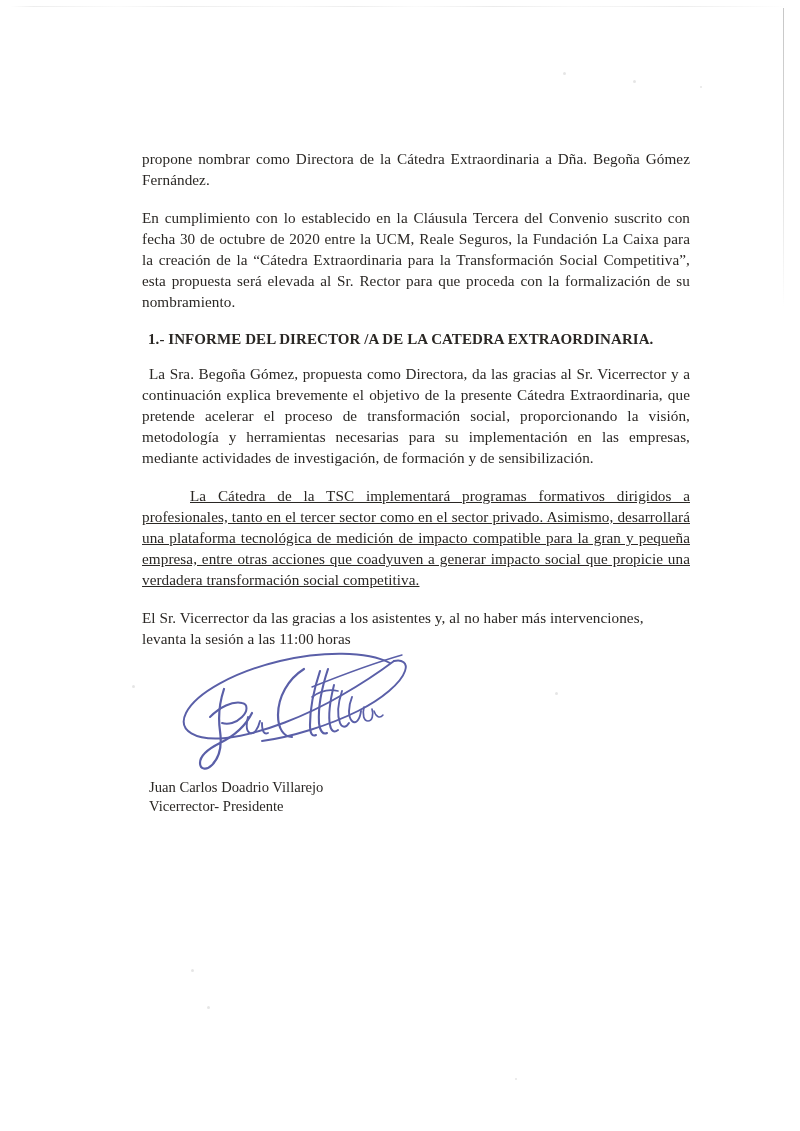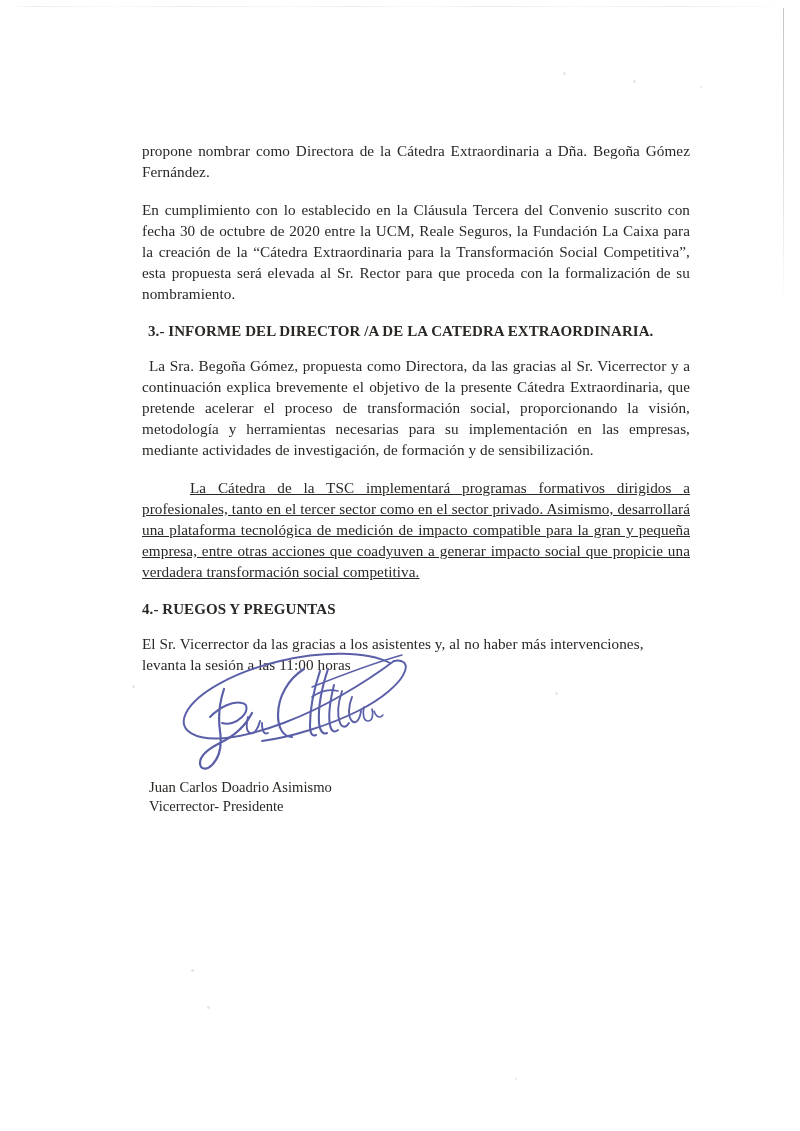--- a/index.html
+++ b/index.html
@@ -58,21 +58,21 @@
   }
 
   .content {
     position: absolute;
     left: 142px;
     top: 140px;
     width: 548px;
   }
 
   p.body {
-    margin: 0 0 17px 0;
+    margin: 8px 0 17px 0;
     font-size: 15.2px;
     line-height: 21px;
     text-align: justify;
     text-justify: inter-word;
     letter-spacing: 0.005em;
   }
   p.body.hang-start {
     text-indent: 0;
   }
   p.body.small-indent {
@@ -141,27 +141,26 @@
   <div class="speck" style="left:191px; top:969px; width:3px; height:3px;"></div>
   <div class="speck" style="left:207px; top:1006px; width:3px; height:3px;"></div>
   <div class="speck" style="left:515px; top:1078px; width:2px; height:2px;"></div>
 
   <div class="content">
 
     <p class="body hang-start">propone nombrar como Directora de la Cátedra Extraordinaria a Dña. Begoña Gómez Fernández.</p>
 
     <p class="body">En cumplimiento con lo establecido en la Cláusula Tercera del Convenio suscrito con fecha 30 de octubre de 2020 entre la UCM, Reale Seguros, la Fundación La Caixa para la creación de la “Cátedra Extraordinaria para la Transformación Social Competitiva”, esta propuesta será elevada al Sr. Rector para que proceda con la formalización de su nombramiento.</p>
 
-    <h2 class="heading ind gap-before-h3">3.- INFORME DEL DIRECTOR /A DE LA CATEDRA EXTRAORDINARIA.</h2>
+    <h2 class="heading ind gap-before-h3">1.- INFORME DEL DIRECTOR /A DE LA CATEDRA EXTRAORDINARIA.</h2>
 
     <p class="body small-indent">La Sra. Begoña Gómez, propuesta como Directora,  da las gracias al Sr. Vicerrector y a continuación explica brevemente el objetivo de la presente Cátedra Extraordinaria, que pretende acelerar el proceso de transformación social, proporcionando la visión, metodología y herramientas necesarias para su implementación en las empresas, mediante actividades de investigación, de formación y de sensibilización.</p>
 
     <p class="body indent">La Cátedra de la TSC implementará programas formativos dirigidos a profesionales, tanto en el tercer sector como en el sector privado. Asimismo, desarrollará una plataforma tecnológica de medición de impacto compatible para la gran y pequeña empresa, entre otras acciones que coadyuven a generar impacto social que propicie una verdadera transformación social competitiva.</p>
 
-    <h2 class="heading gap-before-h4">4.- RUEGOS Y PREGUNTAS</h2>
 
     <p class="body last-left">El Sr. Vicerrector da las gracias a los asistentes y, al no haber más intervenciones, levanta la sesión a las 11:00 horas</p>
 
   </div>
 
   <div class="signature-area">
 
     <svg class="signature-svg" viewBox="0 0 260 130">
       <g fill="none" stroke="#5a5fa8" stroke-linecap="round" stroke-linejoin="round">
 
@@ -184,19 +183,19 @@
         <path d="M172 40 C168 56 166 70 168 80 C169 86 172 88 176 85" stroke-width="2.0"></path>
         <path d="M180 46 C176 58 175 70 178 78 C180 83 184 83 187 78" stroke-width="1.9"></path>
         <path d="M190 52 C186 62 186 72 190 76 C194 80 198 74 199 66" stroke-width="1.9"></path>
 
         <path d="M202 62 C200 70 202 76 206 76 C210 76 212 70 210 64" stroke-width="1.7"></path>
         <path d="M212 66 C214 72 218 74 221 70" stroke-width="1.5"></path>
       </g>
     </svg>
 
     <div class="sig-name">
-      <div>Juan Carlos Doadrio Asimismo</div>
+      <div>Juan Carlos Doadrio Villarejo</div>
       <div>Vicerrector- Presidente</div>
     </div>
 
   </div>
 
 </div>
 
 </body></html>

